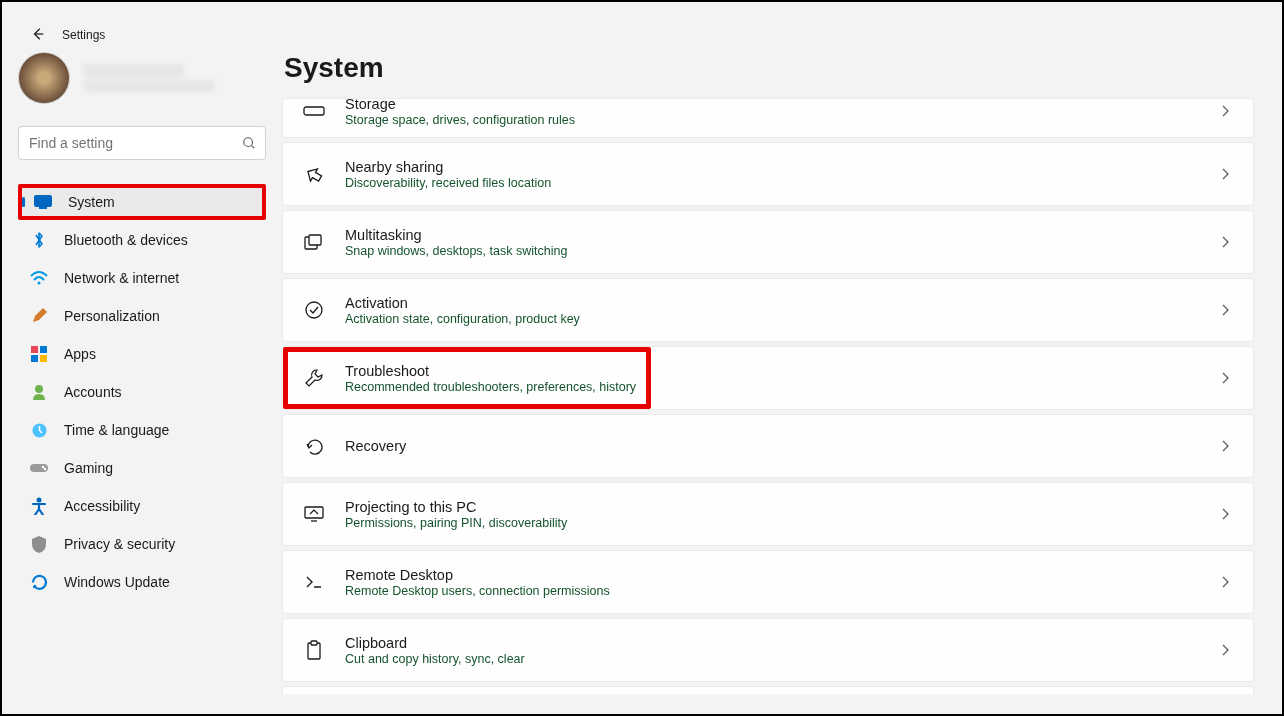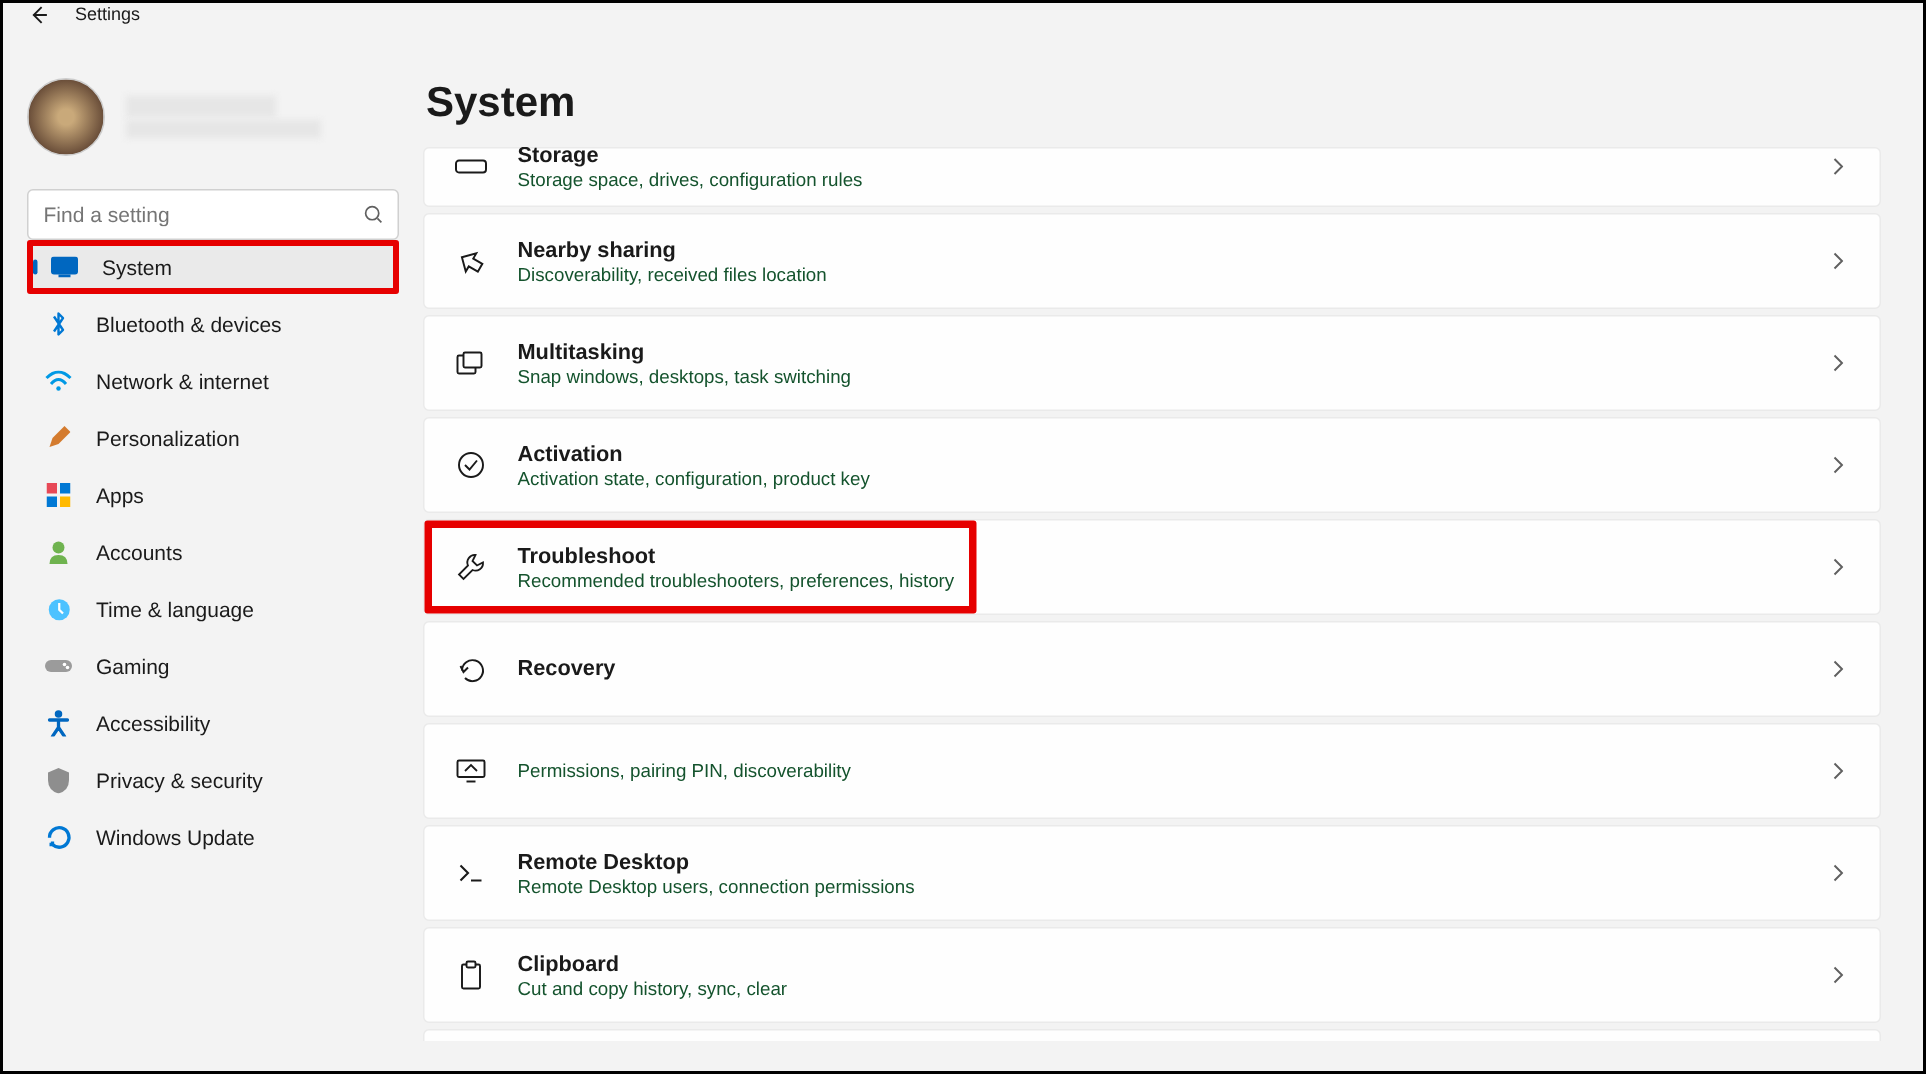--- a/index.html
+++ b/index.html
@@ -1,50 +1,50 @@
 <!DOCTYPE html>
 <html><head>
 <meta charset="utf-8">
 <style>
 * { margin: 0; padding: 0; box-sizing: border-box; font-family: "Segoe UI", -apple-system, sans-serif; }
 body { background: #f3f3f3; width: 1284px; height: 716px; overflow: hidden; position: relative; }
 .frame { border: 2px solid #000; width: 1284px; height: 716px; position: relative; background: #f3f3f3; }
 
-.titlebar { display: flex; align-items: flex-start; height: 40px; padding: 0 16px; gap: 16px; }
+.titlebar { display: flex; align-items: flex-end; height: 40px; padding: 0 28px; gap: 16px; }
 .titlebar .back { width: 16px; height: 16px; display: flex; align-items: center; justify-content: center; cursor: pointer; }
 .titlebar .title { font-size: 12px; color: #1a1a1a; }
 
 .layout { display: flex; height: calc(100% - 40px); }
 .sidebar { width: 280px; padding: 10px 16px 0 16px; flex-shrink: 0; }
 .profile { display: flex; align-items: center; gap: 14px; margin-bottom: 22px; }
 .avatar { width: 52px; height: 52px; border-radius: 50%; background: radial-gradient(circle, #c9a97a 15%, #6b4f3a 70%); border: 1px solid #ccc; flex-shrink: 0; }
 .profile-info { display: flex; flex-direction: column; gap: 2px; }
 .profile-name { width: 100px; height: 14px; background: #e6e6e6; filter: blur(2px); }
 .profile-email { width: 130px; height: 12px; background: #e6e6e6; filter: blur(2px); }
 
-.search { position: relative; }
+.search { position: relative; margin-bottom: 24px; }
 .search input { width: 100%; height: 34px; border: 1px solid #d0d0d0; border-radius: 4px; background: #fff; padding: 0 34px 0 10px; font-size: 14px; color: #606060; }
 .search .sicon { position: absolute; right: 10px; top: 50%; transform: translateY(-50%); }
 
 .nav { display: flex; flex-direction: column; gap: 2px; }
 .nav-item { display: flex; align-items: center; gap: 16px; height: 36px; padding: 0 12px; border-radius: 4px; cursor: pointer; position: relative; }
 .nav-item.active { background: #eaeaea; }
 .nav-item.active::before { content: ""; position: absolute; left: 0; top: 9px; bottom: 9px; width: 3px; background: #0067c0; border-radius: 2px; }
 .nav-item .nicon { width: 18px; height: 18px; display: flex; align-items: center; justify-content: center; flex-shrink: 0; }
 .nav-item .nlabel { font-size: 14px; color: #1a1a1a; }
 .highlight-system { border: 4px solid #e60000; border-radius: 2px; }
 
 .main { flex: 1; padding: 10px 28px 20px 0; overflow: hidden; display: flex; flex-direction: column; }
 .page-title { font-size: 28px; font-weight: 600; color: #1a1a1a; margin-bottom: 14px; margin-left: 2px; }
 .list { display: flex; flex-direction: column; gap: 4px; overflow-y: auto; }
 .card { background: #fefefe; border: 1px solid #eaeaea; border-radius: 4px; display: flex; align-items: center; padding: 14px 20px; cursor: pointer; min-height: 64px; position: relative; }
 .card.cut-top { min-height: 40px; padding-top: 0; }
 .card .cicon { width: 22px; display: flex; align-items: center; justify-content: center; margin-right: 20px; flex-shrink: 0; }
 .card .ctext { flex: 1; display: flex; flex-direction: column; gap: 1px; }
-.card .ctitle { font-size: 14.5px; font-weight: 700; color: #1a1a1a; }
+.card .ctitle { font-size: 14.5px; font-weight: 400; color: #1a1a1a; }
 .card .csub { font-size: 12.5px; color: #14532d; }
 .card .chev { width: 16px; display: flex; align-items: center; justify-content: center; }
 .highlight-trouble { position: absolute; left: 0; top: 0; width: 368px; height: 100%; border: 5px solid #e60000; pointer-events: none; border-radius: 2px; }
 
 svg { display: block; }
 </style>
 </head>
 <body>
 
 <div class="frame">
@@ -293,20 +293,21 @@
 
         <div class="card">
           <span class="cicon">
               <svg width="20" height="16" viewBox="0 0 20 16">
                 <rect x="1" y="1" width="18" height="11" rx="1" stroke="#1a1a1a" stroke-width="1.3" fill="none"></rect>
                 <path d="M7 15 H13" stroke="#1a1a1a" stroke-width="1.3"></path>
                 <path d="M6 8 L10 4 L14 8" stroke="#1a1a1a" stroke-width="1.2" fill="none"></path>
               </svg>
             </span>
           <div class="ctext">
+              <span class="ctitle">Projecting to this PC</span>
               <span class="csub">Permissions, pairing PIN, discoverability</span>
             </div>
           <span class="chev">
               <svg width="8" height="12" viewBox="0 0 8 12">
                 <path d="M2 1 L7 6 L2 11" stroke="#606060" stroke-width="1.3" fill="none"></path>
               </svg>
             </span>
         </div>
 
         <div class="card">

